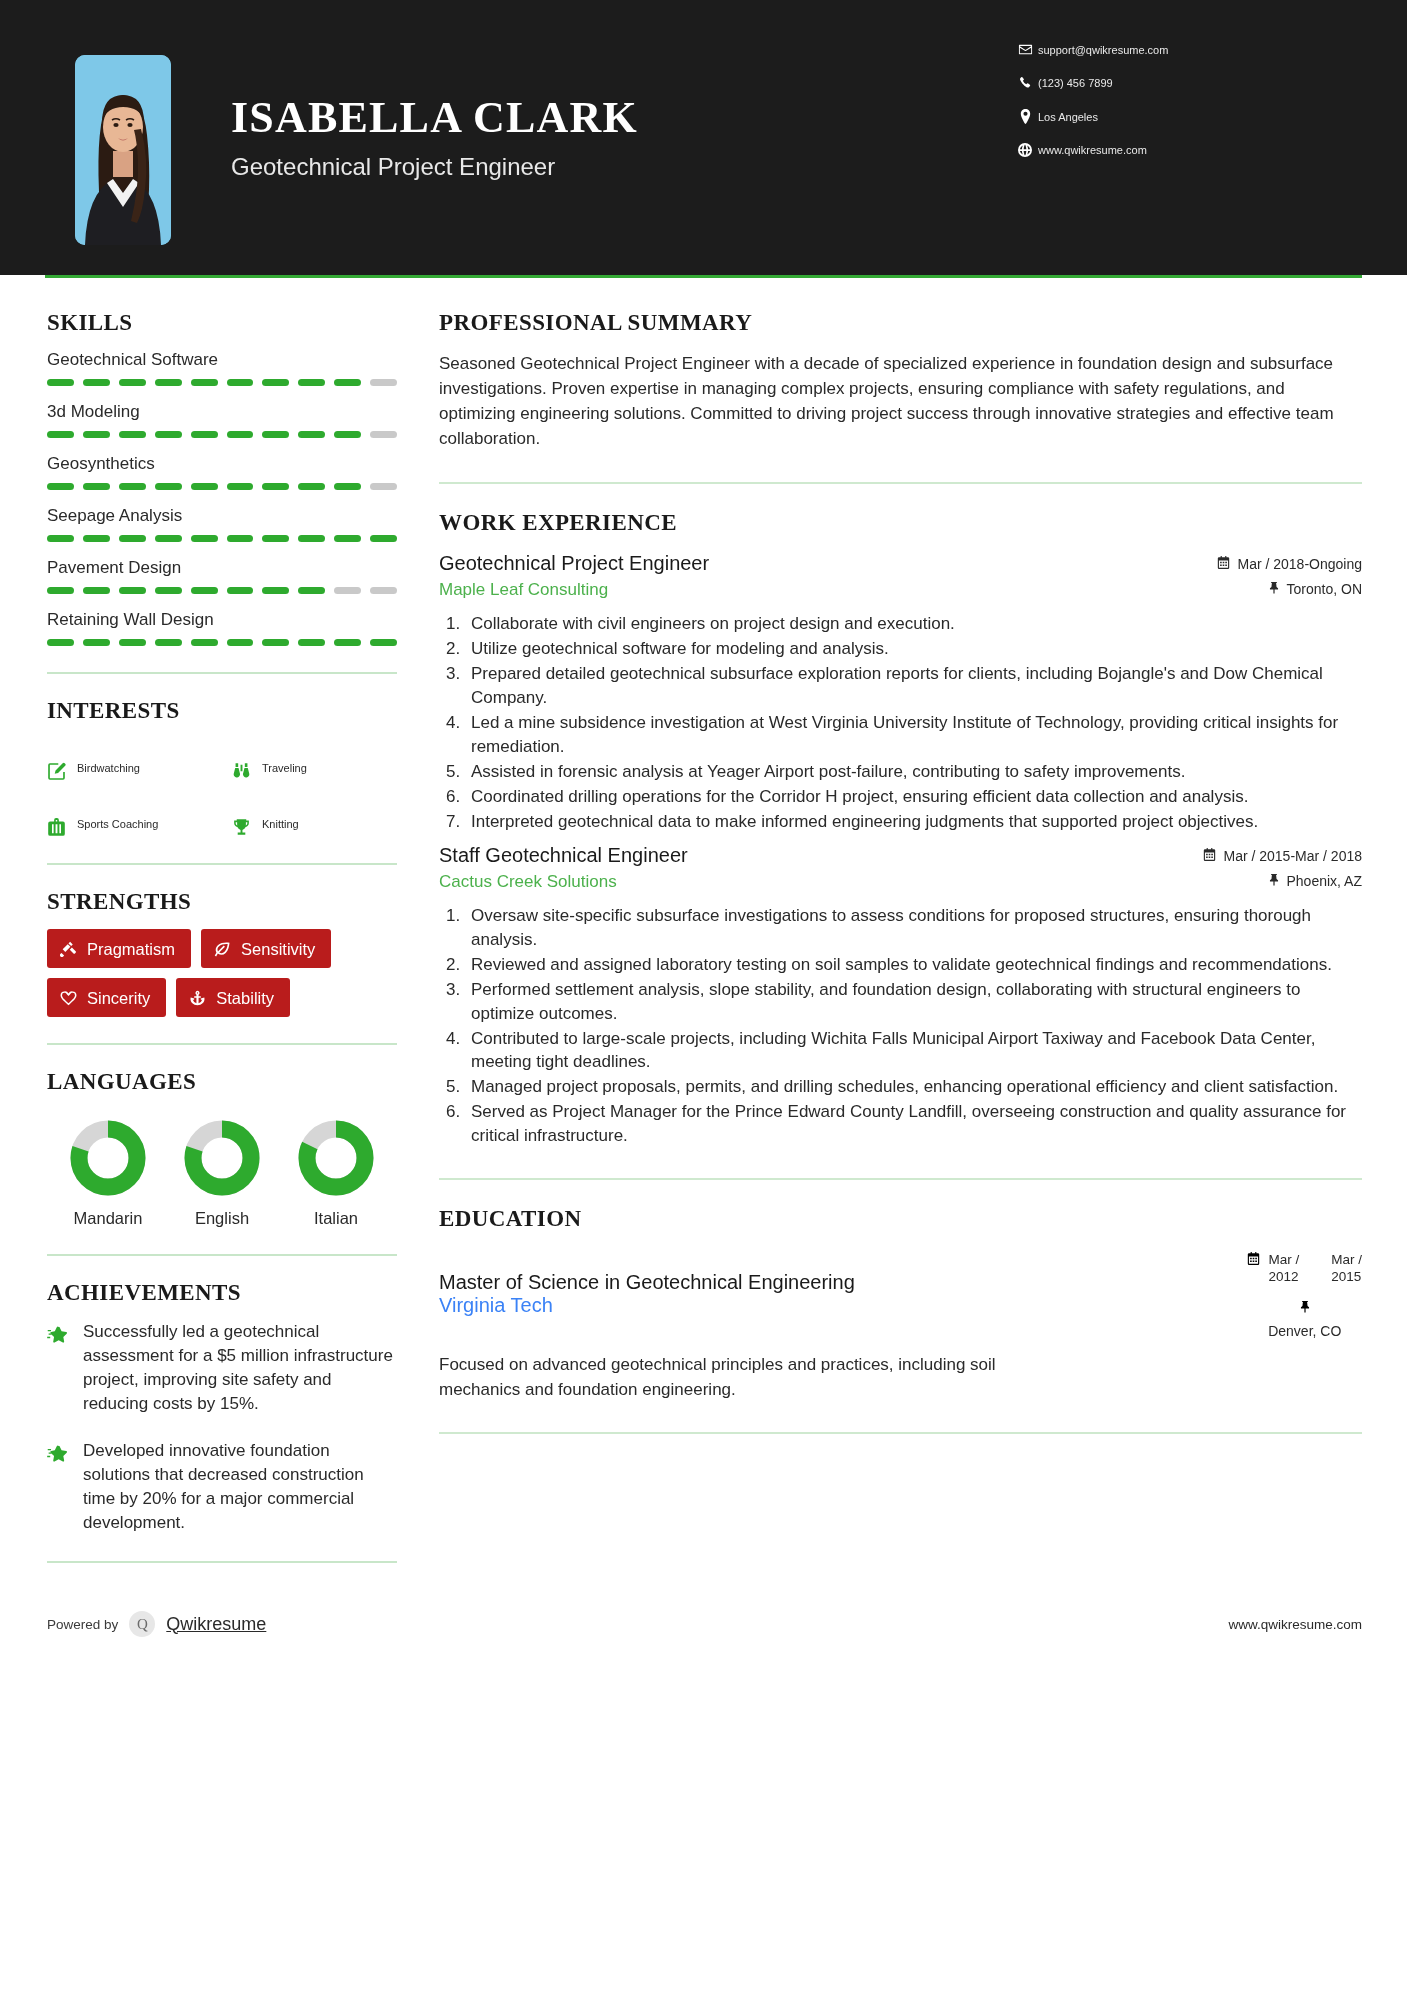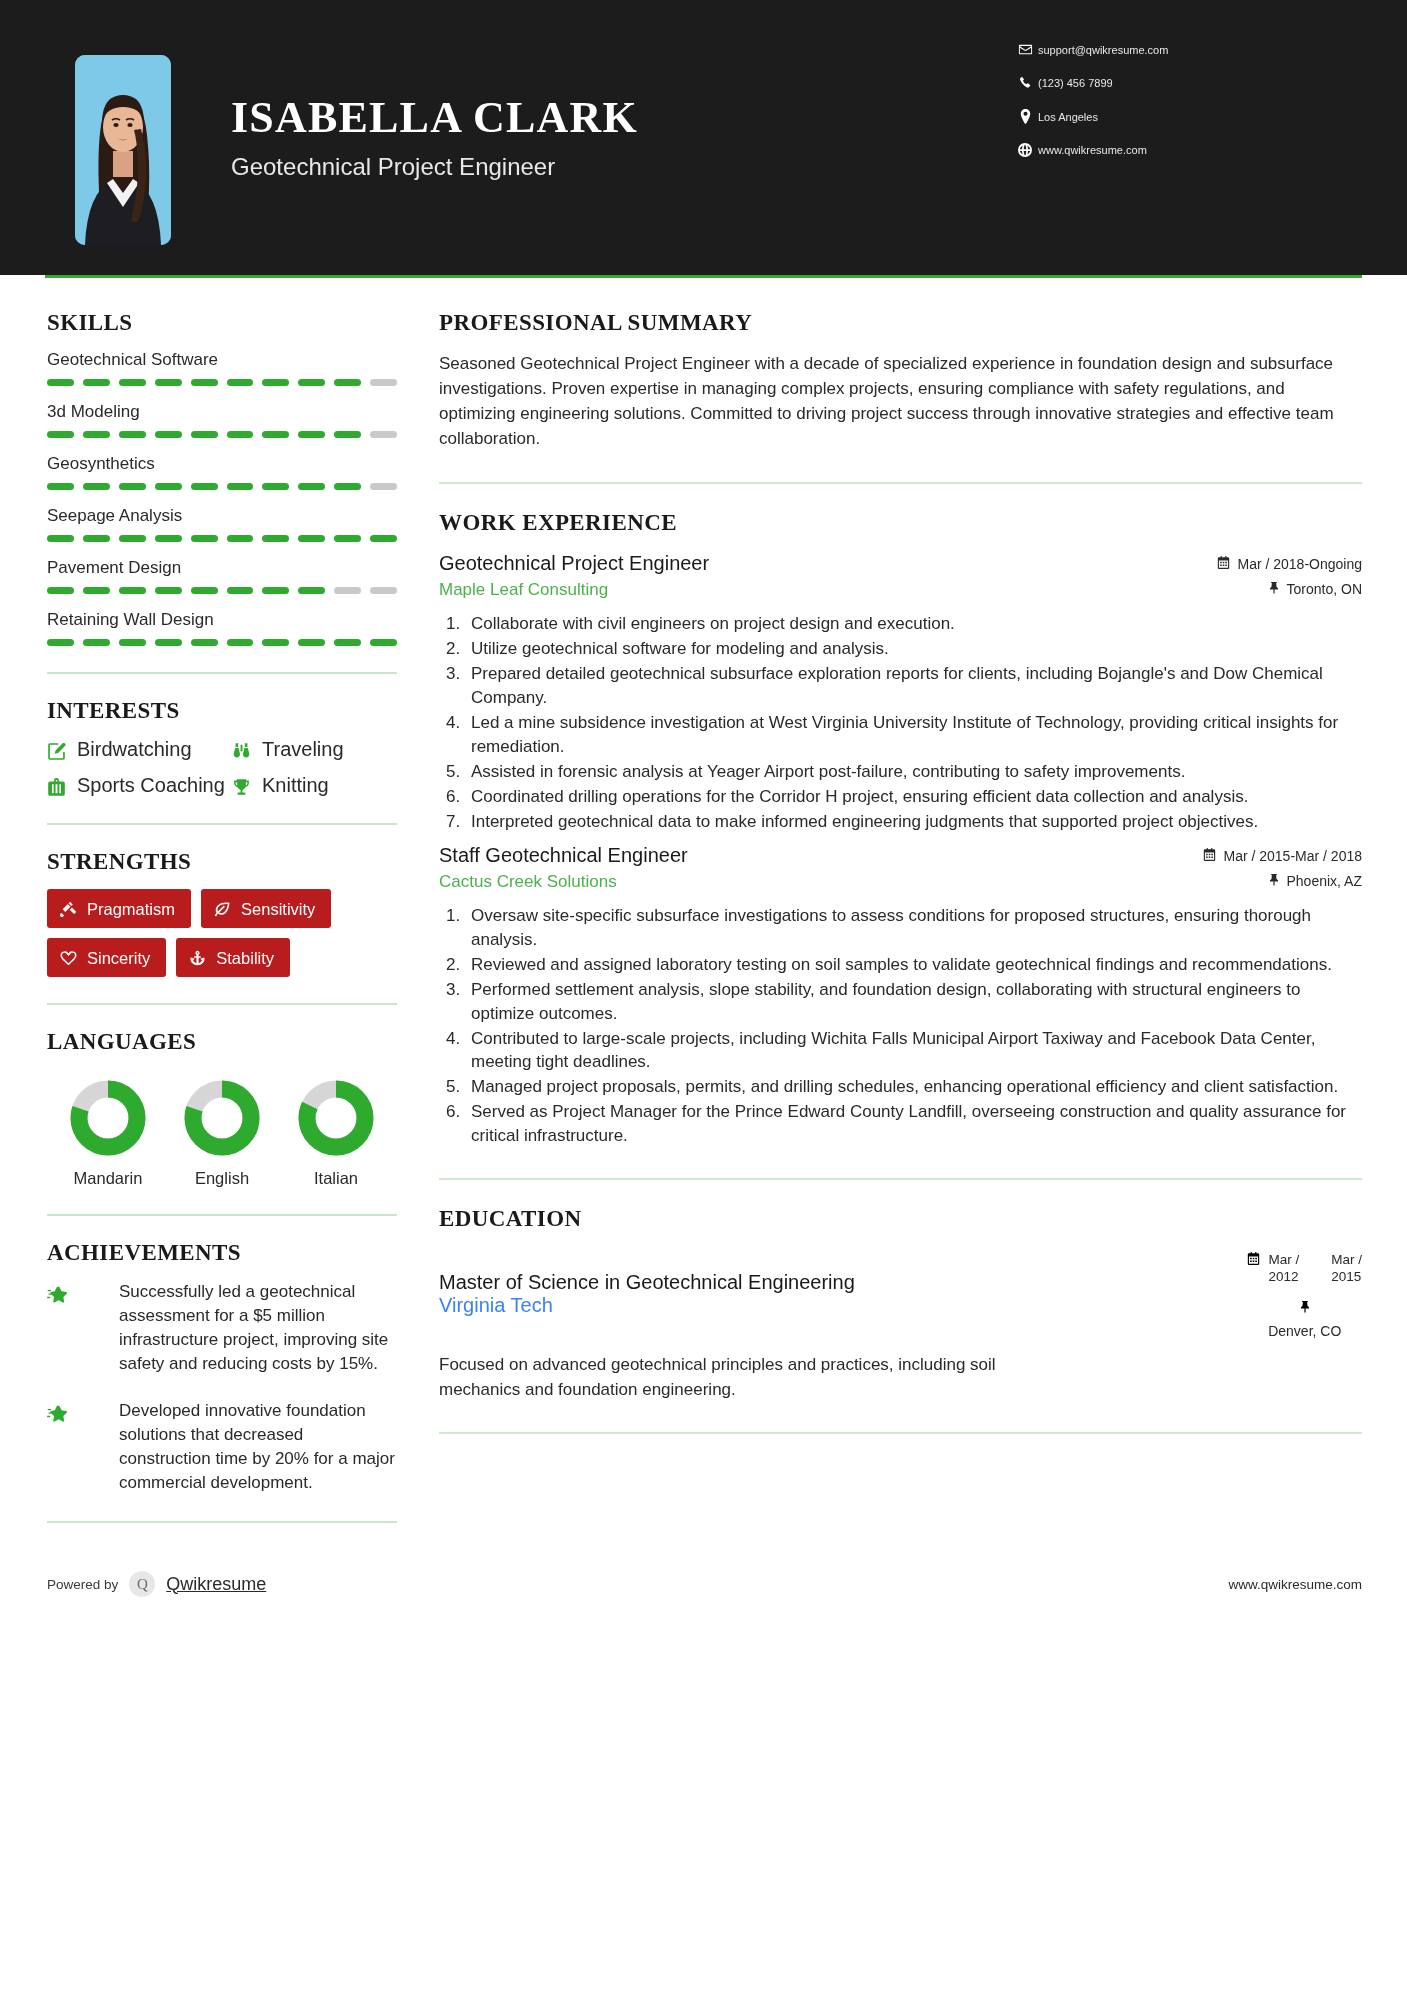--- a/index.html
+++ b/index.html
@@ -131,23 +131,24 @@
   .dot.off { background: #c9c9c9; }
 
   
   .interests-grid {
     display: grid;
     grid-template-columns: 185px auto;
     row-gap: 13px;
   }
   .interest {
     display: flex;
-    align-items: flex-end;
-    font-size: 20px;
-    color: #2a2a2a;
+    align-items: flex-start;
+    font-size: 11px;
+    color: #2a2a2a;
+    margin-top: 24px;
   }
   .interest .ico {
     width: 30px;
     display: inline-flex;
     align-items: center;
     justify-content: flex-start;
     color: #2eaa2e;
     flex-shrink: 0;
   }
   .interest .ico svg { fill: #2eaa2e; }
@@ -177,21 +178,20 @@
   .lang-label {
     font-size: 16.5px;
     color: #2a2a2a;
     margin-top: 12px;
   }
 
   
   .ach {
     display: flex;
     margin-bottom: 22px;
-    gap: 36px;
   }
   .ach .ico {
     width: 36px;
     flex-shrink: 0;
     padding-top: 4px;
   }
   .ach .ico svg { fill: #2eaa2e; }
   .ach-text {
     font-size: 17px;
     line-height: 1.42;

